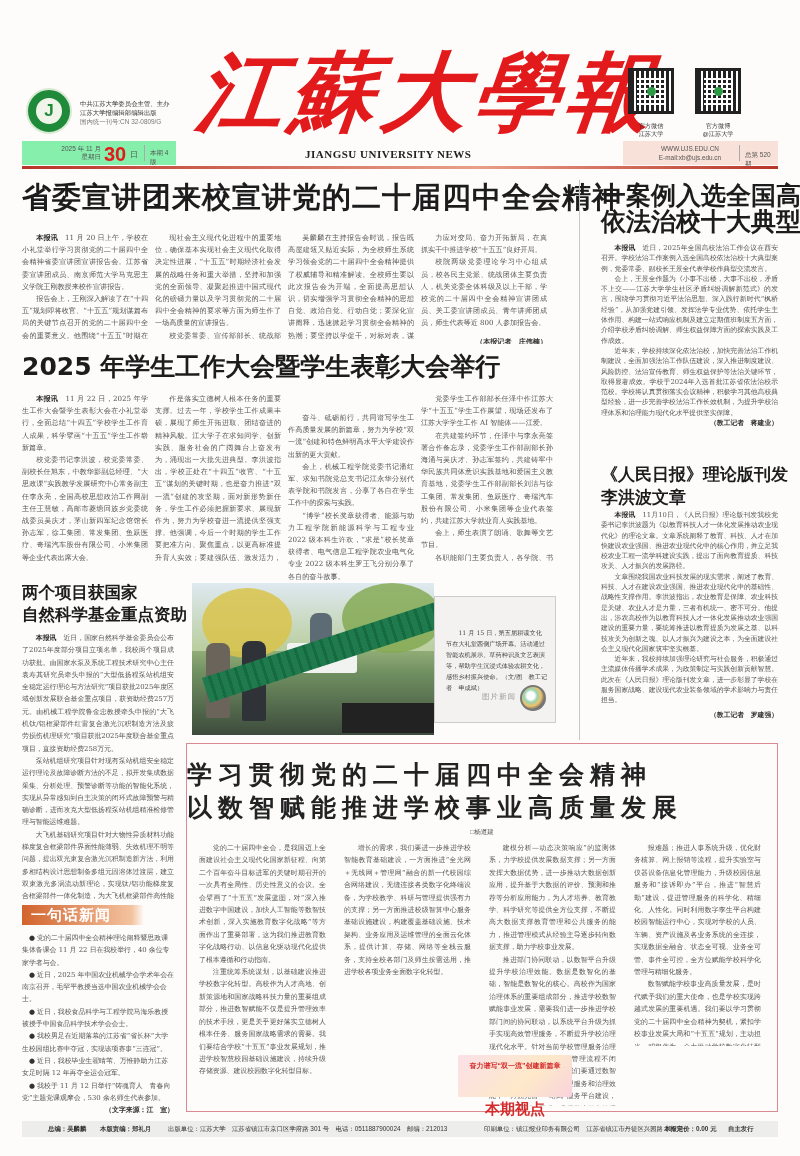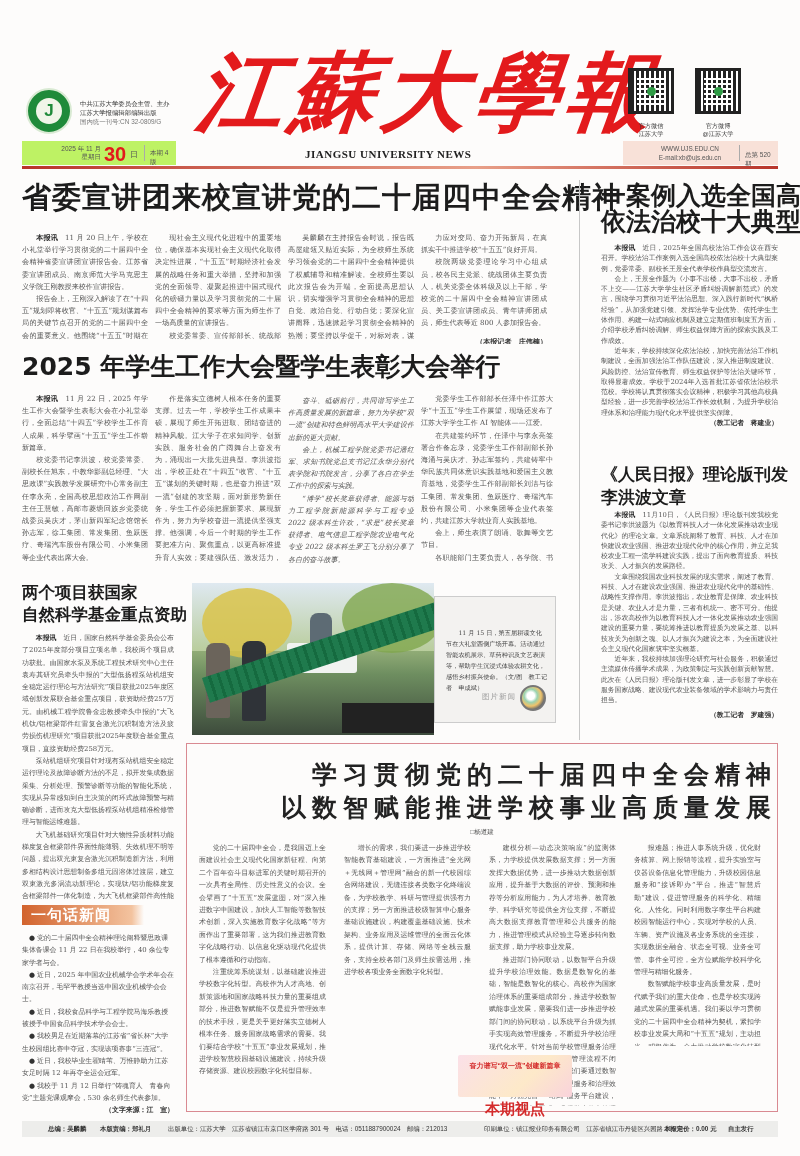--- a/index.html
+++ b/index.html
@@ -10,21 +10,21 @@
   .masthead { position: absolute; left: 0; top: 0; width: 800px; height: 168px; }
   .logo { position: absolute; left: 26px; top: 88px; width: 46px; height: 46px; border-radius: 50%;
           background: #1f8a3a; border: 2px solid #d9ead3; display: flex; align-items: center; justify-content: center; }
   .logo .inner { width: 26px; height: 26px; border-radius: 50%; background: #f1f5e9; display: flex; align-items: center; justify-content: center;
           color: #1f8a3a; font-weight: bold; font-family: "Liberation Sans", sans-serif; font-size: 17px; }
   .publisher { position: absolute; left: 80px; top: 99px; font-family: "Liberation Sans", sans-serif; font-size: 6.4px; line-height: 9px; color: #333; }
   .publisher .p3 { color: #777; }
   .title-cn { position: absolute; left: 198px; top: 44px; font-family: "DejaVu Serif", serif; font-size: 86px; font-weight: bold; color: #e31a1c;
               letter-spacing: 6px; line-height: 96px; font-style: italic; transform: skewX(-6deg); }
   .title-en { position: absolute; left: 305px; top: 148px; font-family: "Liberation Serif", serif; font-size: 11px; font-weight: bold; letter-spacing: 0.5px; color: #222; }
-  .date-box { position: absolute; left: 22px; top: 141px; width: 154px; height: 24px; background: #bef264; font-family: "Liberation Sans", sans-serif; padding-left: 20px; }
+  .date-box { position: absolute; left: 22px; top: 141px; width: 154px; height: 24px; background: #86efac; font-family: "Liberation Sans", sans-serif; padding-left: 20px; }
   .date-box .ym { position: absolute; left: 17px; top: 4px; font-size: 6.5px; color: #555; line-height: 8px; text-align: right; width: 62px; }
   .date-box .day { position: absolute; left: 82px; top: 3px; font-size: 20px; font-weight: bold; color: #e31a1c; line-height: 20px; }
   .date-box .ri { position: absolute; left: 108px; top: 8px; font-size: 8px; color: #555; }
   .date-box .sep { position: absolute; left: 122px; top: 4px; width: 1px; height: 16px; background: #aaa; }
   .date-box .pages { position: absolute; left: 128px; top: 8px; font-size: 6.5px; color: #555; }
   .qr { position: absolute; top: 68px; width: 46px; height: 46px; background:
         repeating-linear-gradient(90deg, #222 0 3px, #fff 3px 5px),
         #fff; border: 3px solid #222; }
   .qr::after { content: ""; position: absolute; inset: 6px; background: repeating-linear-gradient(0deg, #fff 0 2px, transparent 2px 5px); }
   .qr .dot { position: absolute; left: 16px; top: 16px; width: 9px; height: 9px; border-radius: 50%; background: #2d9b44; z-index: 2; }
@@ -56,21 +56,21 @@
   .photo .machine { position: absolute; left: 95px; top: 60px; width: 70px; height: 30px; background: #f1f3f1; border-radius: 3px; }
   .photo .tracks { position: absolute; left: 150px; top: 120px; width: 100px; height: 30px; background: #222; }
   .caption-box { position: absolute; left: 434px; top: 596px; width: 122px; height: 127px; background: #f3f2f0; border: 1px solid #ccc; }
   .caption-box .txt { position: absolute; left: 11px; top: 30px; width: 102px; font-size: 6.2px; line-height: 11px; color: #444; text-indent: 2em; }
   .caption-box .badge { position: absolute; left: 47px; top: 95px; font-family: "Liberation Sans", sans-serif; font-size: 7.5px; color: #999; letter-spacing: 1px; }
   .caption-box .globe { position: absolute; left: 85px; top: 88px; width: 26px; height: 26px; border-radius: 50%;
                         background: radial-gradient(circle at 40% 40%, #fff 0 20%, #9ad3b0 35%, #f0c36a 55%, #6a6a6a 75%); border: 2px solid #777; }
 
   
   .feature { position: absolute; left: 186px; top: 743px; width: 592px; height: 369px; border: 1.5px solid #d98a92; background: #fdfcfb; }
-  .feature .t1, .feature .t2 { position: absolute; left: 0; width: 100%; text-align: right; font-family: "DejaVu Serif", serif; font-weight: bold; color: #222; letter-spacing: 6px; font-size: 25px; }
+  .feature .t1, .feature .t2 { position: absolute; left: 0; width: 100%; text-align: left; font-family: "DejaVu Serif", serif; font-weight: bold; color: #222; letter-spacing: 6px; font-size: 25px; }
   .feature .t1 { top: 14px; }
   .feature .t2 { top: 47px; }
   .feature .author { position: absolute; top: 84px; width: 100%; text-align: center; font-family: "Liberation Sans", sans-serif; font-size: 6.5px; color: #555; }
   .feature .fcol { position: absolute; top: 98px; width: 127px; font-size: 6.9px; line-height: 12.4px; color: #555; text-align: justify; overflow: hidden; }
   .feature .fcol p { text-indent: 2em; }
   .banner { position: absolute; left: 458px; top: 1055px; width: 114px; height: 42px; background: linear-gradient(135deg, #fbe0e8, #fde9c9 60%, #f9d3dc); border-radius: 2px; }
   .banner .b1 { position: absolute; top: 6px; width: 100%; text-align: center; font-family: "Liberation Sans", sans-serif; font-size: 7px; color: #d42c2c; font-weight: bold; }
   .banner .b2 { position: absolute; top: 17px; width: 100%; text-align: center; font-family: "DejaVu Serif", serif; font-size: 15px; color: #d42c2c; font-weight: bold; margin-top: 28px; }
 
   
@@ -160,21 +160,21 @@
 
 <div class="hl" style="left:22px; top:350px; font-size:25px;">2025 年学生工作大会暨学生表彰大会举行</div>
 <div class="col" style="left:22px; top:393px; width:126px; height:172px;">
     <p><b>本报讯</b>　11 月 22 日，2025 年学生工作大会暨学生表彰大会在小礼堂举行，全面总结“十四五”学校学生工作育人成果，科学擘画“十五五”学生工作崭新篇章。</p>
     <p>校党委书记李洪波，校党委常委、副校长任旭东，中教华影副总经理、“大思政课”实践教学发展研究中心常务副主任李永亮，全国高校思想政治工作网副主任王慧敏，高邮市菱塘回族乡党委统战委员吴庆才，茅山新四军纪念馆馆长孙志军，徐工集团、常发集团、鱼跃医疗、奇瑞汽车股份有限公司、小米集团等企业代表出席大会。</p>
     <p>李洪波代表学校向辛勤耕耘在学生工作一线的同志们致以崇高敬意，向获得表彰的集体和个人表示热烈祝贺，向全校青年学子致以亲切问候。李洪波说，学生工</p>
   </div>
 <div class="col" style="left:155px; top:393px; width:126px; height:172px;">
     <p>作是落实立德树人根本任务的重要支撑。过去一年，学校学生工作成果丰硕，展现了师生开拓进取、团结奋进的精神风貌。江大学子在求知问学、创新实践、服务社会的广阔舞台上奋发有为，涌现出一大批先进典型。李洪波指出，学校正处在“十四五”收官、“十五五”谋划的关键时期，也是奋力推进“双一流”创建的攻坚期，面对新形势新任务，学生工作必须把握新要求、展现新作为，努力为学校奋进一流提供坚强支撑。他强调，今后一个时期的学生工作要把准方向、聚焦重点，以更高标准提升育人实效；要建强队伍、激发活力，以更实举措打造育人铁军；要激扬青春、筑梦未来，以砥砺奋斗书写人生华章。李洪波希望师生以更加饱满的热情、更加务实的作风，扎实</p>
   </div>
-<div class="col" style="left:288px; top:395px; width:126px; height:172px;font-style:italic;">
+<div class="col" style="left:288px; top:412px; width:126px; height:172px;">
     <p>奋斗、砥砺前行，共同谱写学生工作高质量发展的新篇章，努力为学校“双一流”创建和特色鲜明高水平大学建设作出新的更大贡献。</p>
     <p>会上，机械工程学院党委书记潘红军、求知书院党总支书记江永华分别代表学院和书院发言，分享了各自在学生工作中的探索与实践。</p>
     <p>“博学”校长奖章获得者、能源与动力工程学院新能源科学与工程专业 2022 级本科生许欢，“求是”校长奖章获得者、电气信息工程学院农业电气化专业 2022 级本科生罗王飞分别分享了各自的奋斗故事。</p>
     <p>社会实践活动十佳团队代表、“耘路相随——滴滴农技润乡土”实践团队通过沙画，展示了一幅科技助农的暖心画卷。</p>
   </div>
 <div class="col" style="left:421px; top:393px; width:132px; height:172px;">
   <div>
       <p>党委学生工作部部长任泽中作江苏大学“十五五”学生工作展望，现场还发布了江苏大学学生工作 AI 智能体——江爱。</p>
       <p>在共建签约环节，任泽中与李永亮签署合作备忘录，党委学生工作部副部长孙海涌与吴庆才、孙志军签约，共建铸牢中华民族共同体意识实践基地和爱国主义教育基地，党委学生工作部副部长刘洁与徐工集团、常发集团、鱼跃医疗、奇瑞汽车股份有限公司、小米集团等企业代表签约，共建江苏大学就业育人实践基地。</p>
       <p>会上，师生表演了朗诵、歌舞等文艺节目。</p>

